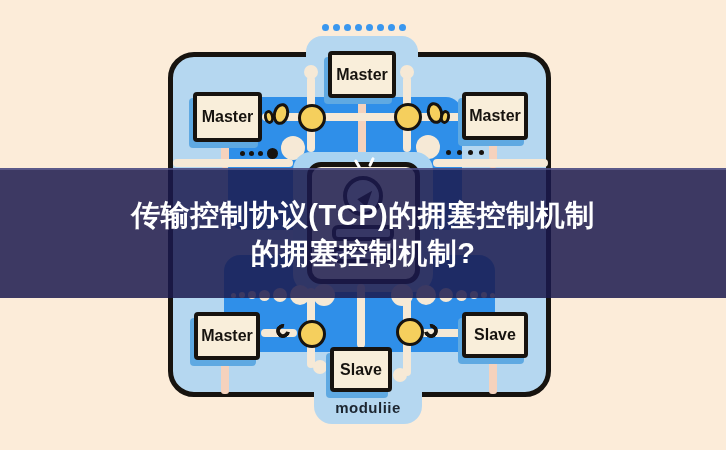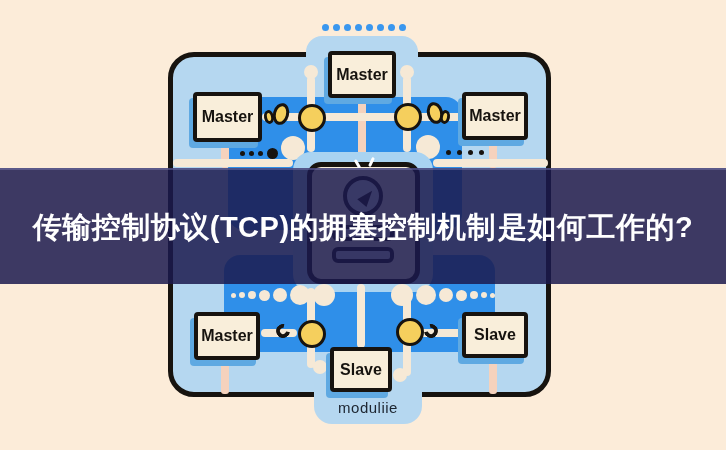--- a/index.html
+++ b/index.html
@@ -47,27 +47,27 @@
         border:5px solid var(--ink);border-radius:14px;}
   .compass{left:31px;top:9px;width:40px;height:40px;border:4px solid var(--ink);
            border-radius:50%;background:#dfe7f2;}
   .needle{left:14px;top:9px;width:0;height:0;border-left:6px solid transparent;
           border-right:6px solid transparent;border-bottom:16px solid var(--ink);
           transform:rotate(40deg);}
   .slab{left:20px;width:62px;height:16px;border:4px solid var(--ink);border-radius:6px;background:#d4dceb;}
   .tick{width:3px;height:10px;background:#ffffff;border-radius:2px;}
 
   
-  .banner{left:0;top:168px;width:726px;height:116px;background:var(--banner-bg);
+  .banner{left:0;top:168px;width:726px;height:130px;background:var(--banner-bg);
           border-top:2px solid rgba(150,150,210,0.35);
-          display:flex;flex-direction:row;align-items:center;justify-content:center;gap:2px;}
+          display:flex;flex-direction:column;align-items:center;justify-content:center;gap:2px;}
   .banner-line{font-size:29px;line-height:36px;font-weight:bold;color:var(--banner-text);
                letter-spacing:0.5px;white-space:nowrap;}
 
-  .brand{left:314px;top:399px;width:108px;text-align:center;font-size:15px;font-weight:normal;
+  .brand{left:314px;top:399px;width:108px;text-align:center;font-size:15px;font-weight:bold;
          color:var(--footer-text);letter-spacing:0.5px;}
 </style>
 </head>
 <body>
 
 <div class="stage">
 
   <div class="abs dotrow" style="left:322px;top:24px;">
     <span class="bdot"></span>
       <span class="bdot"></span>
@@ -178,18 +178,18 @@
     <div class="abs tick" style="left:58px;top:-10px;transform:rotate(25deg);"></div>
     <div class="abs compass">
       <div class="abs needle"></div>
     </div>
     <div class="abs slab" style="top:58px;"></div>
     <div class="abs slab" style="top:80px;"></div>
   </div>
 
   <div class="abs banner">
     <div class="banner-line">传输控制协议(TCP)的拥塞控制机制</div>
-    <div class="banner-line">是如何工作的?</div>
+    <div class="banner-line">的拥塞控制机制?</div>
   </div>
 
   <div class="abs brand">moduliie</div>
 
 </div>
 
 </body></html>

